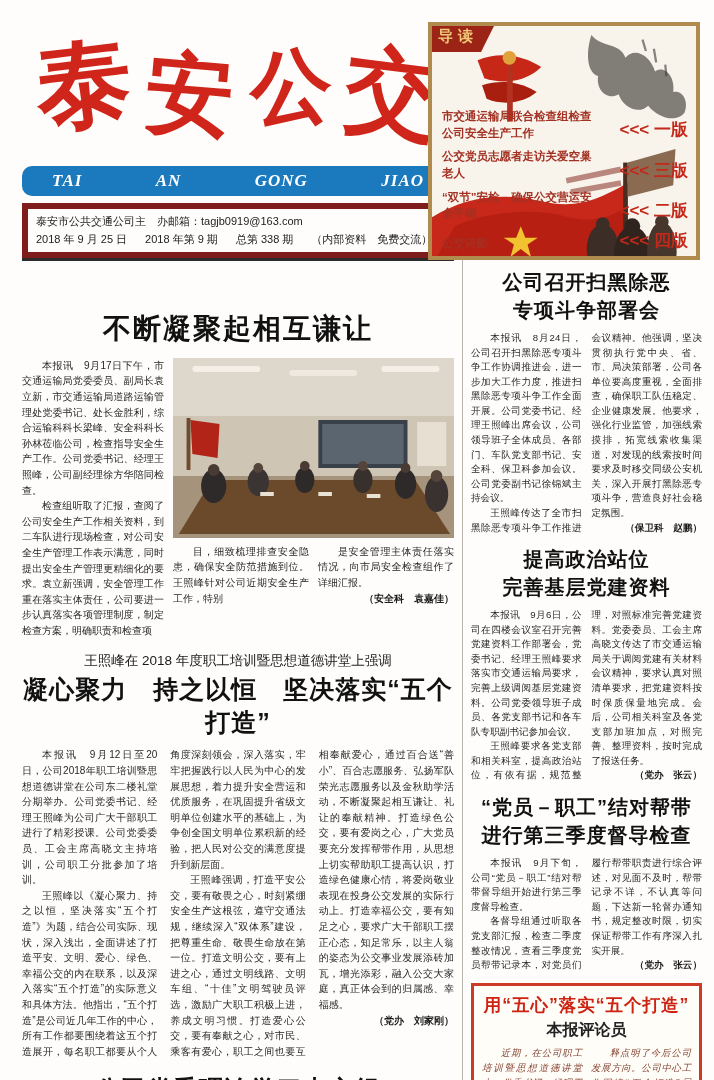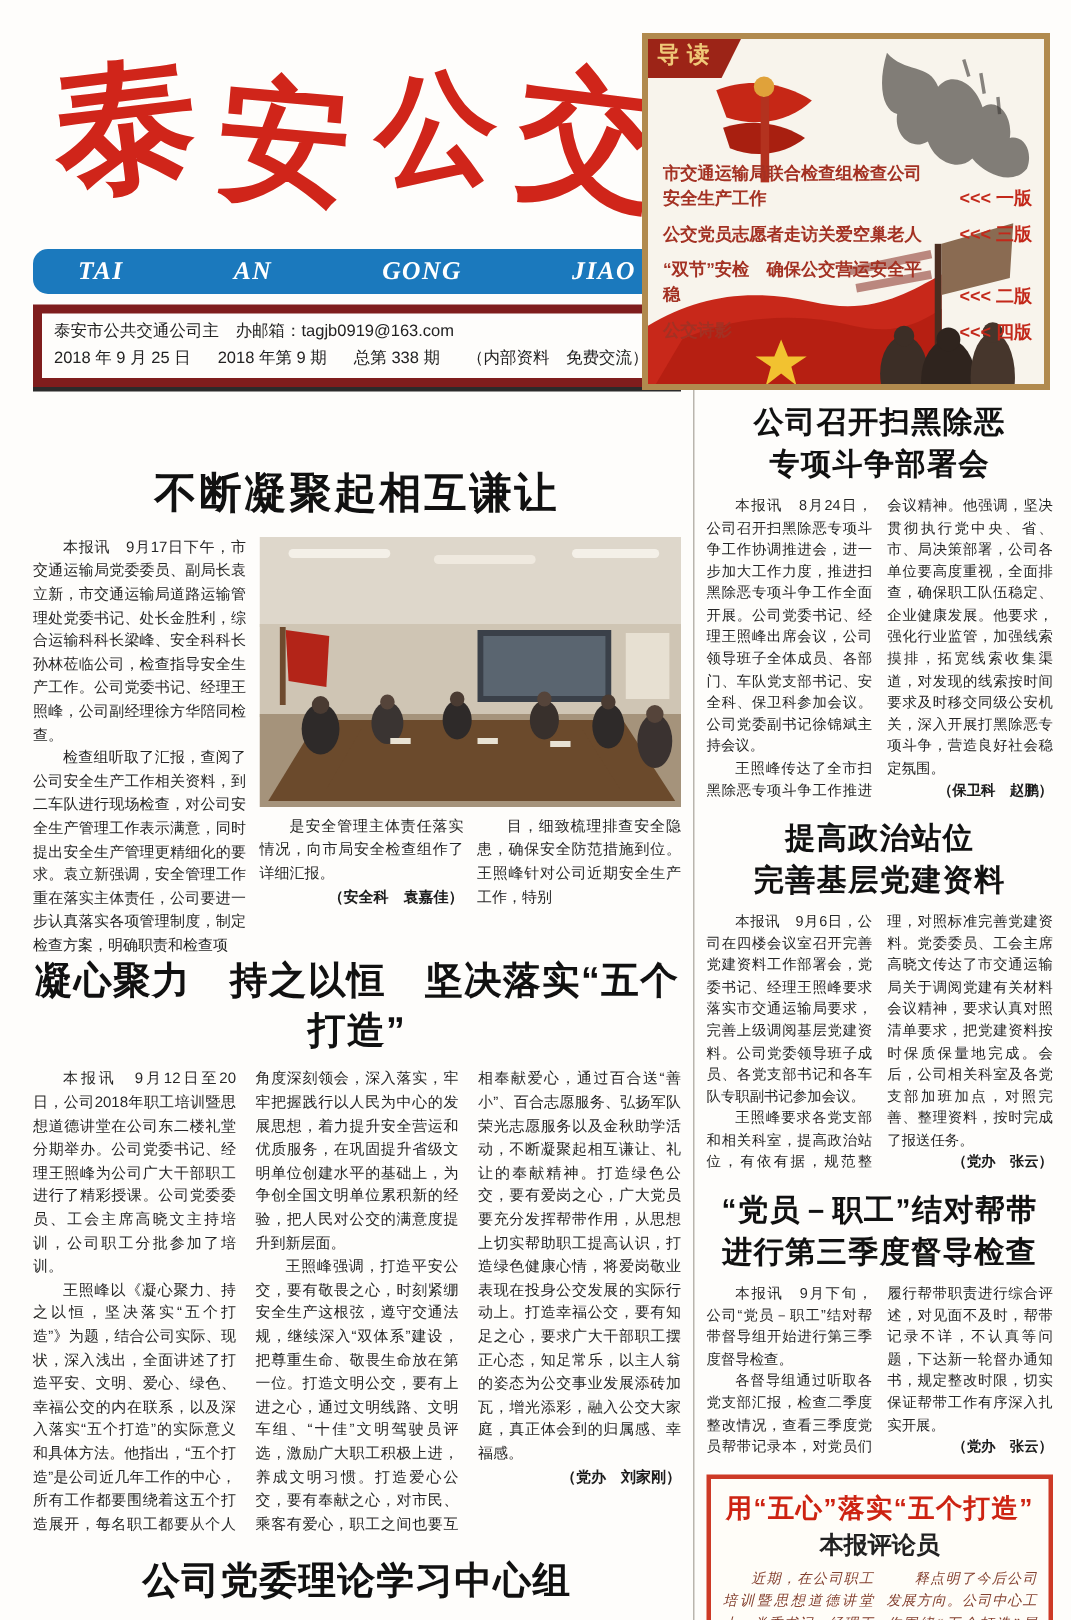--- a/index.html
+++ b/index.html
@@ -39,21 +39,21 @@
   }
   .guide-art { position:absolute; inset:0; }
   .guide-corner {
     position:absolute; left:-4px; top:-4px; background:#9c2417; color:#f0c878;
     font-size:15px; font-weight:bold; letter-spacing:5px; padding:5px 18px 6px 10px;
     clip-path:polygon(0 0,100% 0,78% 100%,0 100%);
   }
   .guide-list { position:absolute; left:10px; right:8px; top:82px; }
   .guide-item { display:flex; justify-content:space-between; align-items:flex-end; gap:18px; margin-bottom:7px; }
   .guide-item-title { color:#a33123; font-weight:bold; font-size:11.5px; line-height:1.45; }
-  .guide-item-page { color:#c3281a; font-weight:bold; font-size:12px; white-space:nowrap; }
+  .guide-item-page { color:#c3281a; font-weight:bold; font-size:17px; white-space:nowrap; }
   
   .content { display:flex; padding:0 12px 0 22px; gap:8px; }
   .main-col { width:432px; border-top:3px solid #2b2b2b; padding-top:2px; }
   .v-rule { width:1px; background:#b9b5ad; margin-top:2px; }
   .side-col { flex:1; min-width:0; }
   p { margin:0; }
   .flow p, p.body-text {
     font-size:10px; line-height:1.56; text-align:justify; text-indent:2em; color:#262626;
   }
   .byline-p { font-size:10px; line-height:1.6; text-align:right; font-weight:bold; color:#1c1c1c; }
@@ -206,32 +206,33 @@
               <circle cx="136" cy="108" r="5" fill="#4a3b32"></circle>
               <circle cx="196" cy="108" r="5" fill="#55443a"></circle>
               <circle cx="240" cy="110" r="5" fill="#4a3b32"></circle>
               <circle cx="272" cy="118" r="6" fill="#55443a"></circle>
               <rect x="90" y="134" width="14" height="4" fill="#e8e2d4"></rect>
               <rect x="150" y="134" width="14" height="4" fill="#e8e2d4"></rect>
               <rect x="200" y="136" width="14" height="4" fill="#e8e2d4"></rect>
             </svg>
             <div class="a1-below">
               <div>
+                <p class="body-text">目，细致梳理排查安全隐患，确保安全防范措施到位。王照峰针对公司近期安全生产工作，特别</p>
+              </div>
+              <div>
                 <p class="body-text">是安全管理主体责任落实情况，向市局安全检查组作了详细汇报。</p>
                 <p class="byline-p">（安全科　袁嘉佳）</p>
               </div>
-              <div>
-                <p class="body-text">目，细致梳理排查安全隐患，确保安全防范措施到位。王照峰针对公司近期安全生产工作，特别</p>
-              </div>
             </div>
           </div>
         </div>
       </article>
 
       <article>
+        <p class="kicker">王照峰在 2018 年度职工培训暨思想道德讲堂上强调</p>
         <h2 class="big-headline">凝心聚力　持之以恒　坚决落实“五个打造”</h2>
         <div class="cols3">
           <div class="flow">
               <p>本报讯　9月12日至20日，公司2018年职工培训暨思想道德讲堂在公司东二楼礼堂分期举办。公司党委书记、经理王照峰为公司广大干部职工进行了精彩授课。公司党委委员、工会主席高晓文主持培训，公司职工分批参加了培训。</p>
               <p>王照峰以《凝心聚力、持之以恒，坚决落实“五个打造”》为题，结合公司实际、现状，深入浅出，全面讲述了打造平安、文明、爱心、绿色、幸福公交的内在联系，以及深入落实“五个打造”的实际意义和具体方法。他指出，“五个打造”是公司近几年工作的中心，所有工作都要围绕着这五个打造展开，每名职工都要从个人角度深刻领会，深入落实，牢牢把握践行以人民为中心的发展思想，着力提升安全营运和优质服务，在巩固提升省级文明单位创建水平的基础上，为争创全国文明单位累积新的经验，把人民对公交的满意度提升到新层面。</p>
               <p>王照峰强调，打造平安公交，要有敬畏之心，时刻紧绷安全生产这根弦，遵守交通法规，继续深入“双体系”建设，把尊重生命、敬畏生命放在第一位。打造文明公交，要有上进之心，通过文明线路、文明车组、“十佳”文明驾驶员评选，激励广大职工积极上进，养成文明习惯。打造爱心公交，要有奉献之心，对市民、乘客有爱心，职工之间也要互相奉献爱心，通过百合送“善小”、百合志愿服务、弘扬军队荣光志愿服务以及金秋助学活动，不断凝聚起相互谦让、礼让的奉献精神。打造绿色公交，要有爱岗之心，广大党员要充分发挥帮带作用，从思想上切实帮助职工提高认识，打造绿色健康心情，将爱岗敬业表现在投身公交发展的实际行动上。打造幸福公交，要有知足之心，要求广大干部职工摆正心态，知足常乐，以主人翁的姿态为公交事业发展添砖加瓦，增光添彩，融入公交大家庭，真正体会到的归属感、幸福感。</p>
             </div>
           <p class="byline-p">（党办　刘家刚）</p>
         </div>
       </article>

